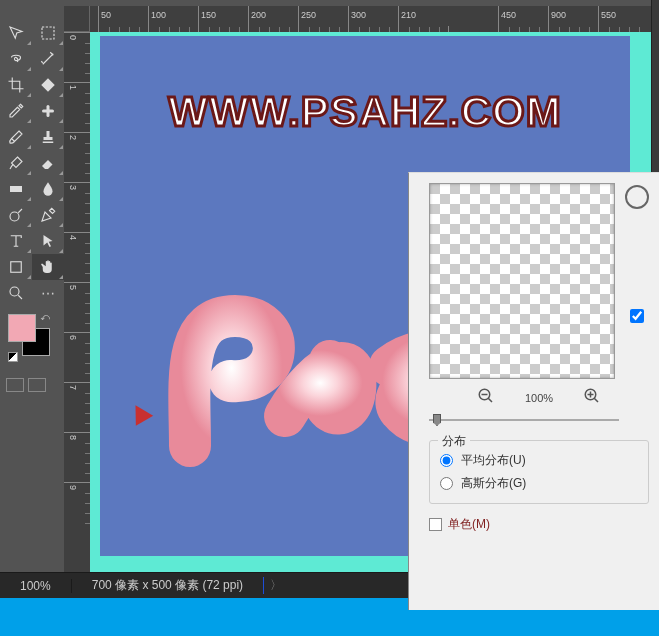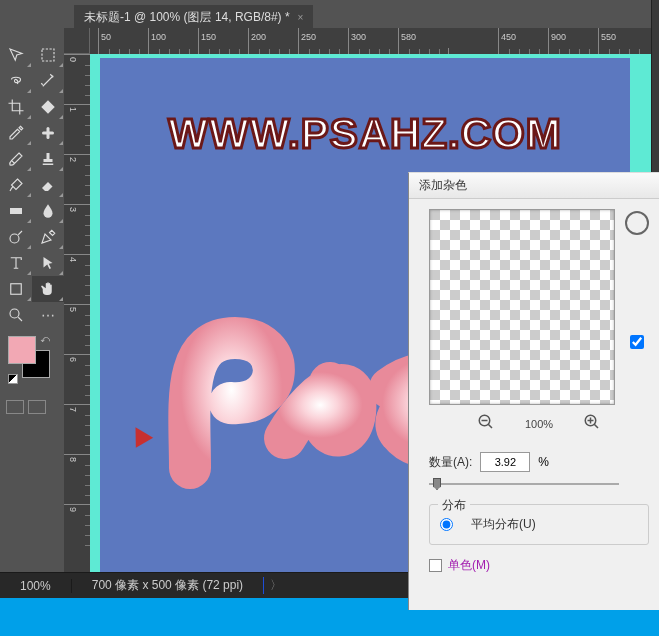--- a/index.html
+++ b/index.html
@@ -54,36 +54,30 @@
 .zoom-row svg{width:18px;height:18px;stroke:#555;fill:none;stroke-width:2}
 .zoom-label{color:#444;font-size:11px}
 .amount-row{display:flex;align-items:center;gap:8px;margin-top:18px}
 .amount-row label{color:#333;font-size:12px}
 .amount-input{width:50px;height:20px;border:1px solid #999;background:#fff;text-align:center;font-size:11px;padding:2px}
 .slider{width:190px;height:20px;margin-top:2px;position:relative}
 .slider-track{position:absolute;top:9px;left:0;right:0;height:2px;background:#aaa}
 .slider-thumb{position:absolute;top:4px;left:4px;width:8px;height:12px;background:#888;border:1px solid #555;clip-path:polygon(0 0,100% 0,100% 70%,50% 100%,0 70%)}
 .group{border:1px solid #ccc;border-radius:3px;margin-top:10px;padding:8px 10px;position:relative}
 .group-title{position:absolute;top:-8px;left:8px;background:#f0f0f0;padding:0 4px;color:#333;font-size:12px}
-.radio-row{display:flex;align-items:center;gap:18px;padding:3px 0;color:#333;font-size:12px}
+.radio-row{display:flex;align-items:center;gap:8px;padding:3px 0;color:#333;font-size:12px}
 .radio-row input{width:13px;height:13px}
-.check-row{display:flex;align-items:center;gap:6px;margin-top:12px;color:#a21caf;font-size:12px}
+.check-row{display:flex;align-items:center;gap:6px;margin-top:12px;color:#7f1d1d;font-size:12px}
 .check-row .cb{width:13px;height:13px;border:1px solid #888;background:#fff}
 </style>
 </head>
 <body>
 
 <div class="app">
   <div class="top-bar"></div>
-  <div class="tabs">
-    <div class="tab">
-      <span>未标题-1 @ 100% (图层 14, RGB/8#) *</span>
-      <span class="close">×</span>
-    </div>
-  </div>
   <div class="main">
     <div class="tools">
       <div class="tool-row">
         <div class="tool">
             <svg viewBox="0 0 24 24">
               <path d="M4 4l16 6-7 2-2 7z"></path>
             </svg>
             <div class="tool-corner"></div>
           </div>
         <div class="tool">
@@ -283,21 +277,21 @@
             <div class="subtick" style="left: 40px;"></div>
           </div>
           <div class="tick" style="width: 50px;">
             <span>300</span>
             <div class="subtick" style="left: 10px;"></div>
             <div class="subtick" style="left: 20px;"></div>
             <div class="subtick" style="left: 30px;"></div>
             <div class="subtick" style="left: 40px;"></div>
           </div>
           <div class="tick" style="width: 50px;">
-            <span>580</span>
+            <span>210</span>
             <div class="subtick" style="left: 10px;"></div>
             <div class="subtick" style="left: 20px;"></div>
             <div class="subtick" style="left: 30px;"></div>
             <div class="subtick" style="left: 40px;"></div>
           </div>
           <div class="tick" style="width: 50px; margin-top: 20px;">
             <span>400</span>
             <div class="subtick" style="left: 10px;"></div>
             <div class="subtick" style="left: 20px;"></div>
             <div class="subtick" style="left: 30px;"></div>
@@ -421,54 +415,52 @@
     <div class="status-zoom">100%</div>
     <div class="status-info">700 像素 x 500 像素 (72 ppi)</div>
     <span style="margin-left:6px;color:#888">〉</span>
   </div>
 </div>
 
 <div class="right-edge"></div>
 <div class="scroll-thumb"></div>
 
 <div class="dialog">
-  <div class="dialog-title">添加杂色</div>
   <div class="dialog-body">
     <div class="preview-wrap">
       <div class="preview"></div>
       <div style="display:flex;flex-direction:column;align-items:center">
         <div class="ok-btn"></div>
         <div class="check"><input type="checkbox" checked="" style=""></div>
       </div>
     </div>
     <div class="zoom-row">
       <span><svg viewBox="0 0 24 24">
             <circle cx="10" cy="10" r="7"></circle>
             <path d="M6 10h8M15 15l5 5"></path>
           </svg></span>
       <span class="zoom-label">100%</span>
       <span><svg viewBox="0 0 24 24">
             <circle cx="10" cy="10" r="7"></circle>
             <path d="M6 10h8M10 6v8M15 15l5 5"></path>
           </svg></span>
     </div>
-    <div class="amount-row">
-      <label>数量(A):</label>
-      <input class="amount-input" value="3.92" style="">
-      <span>%</span>
-    </div>
     <div class="slider">
       <div class="slider-track"></div>
       <div class="slider-thumb"></div>
     </div>
     <div class="group">
       <div class="group-title">分布</div>
       <label class="radio-row">
           <input type="radio" name="dist" checked="" style="">
           <span>平均分布(U)</span>
         </label>
+      <label class="radio-row">
+          <input type="radio" name="dist" style="">
+          <span>高斯分布(G)</span>
+        </label>
     </div>
     <div class="check-row">
       <div class="cb"></div>
       <span>单色(M)</span>
     </div>
   </div>
 </div>
 
 </body></html>

